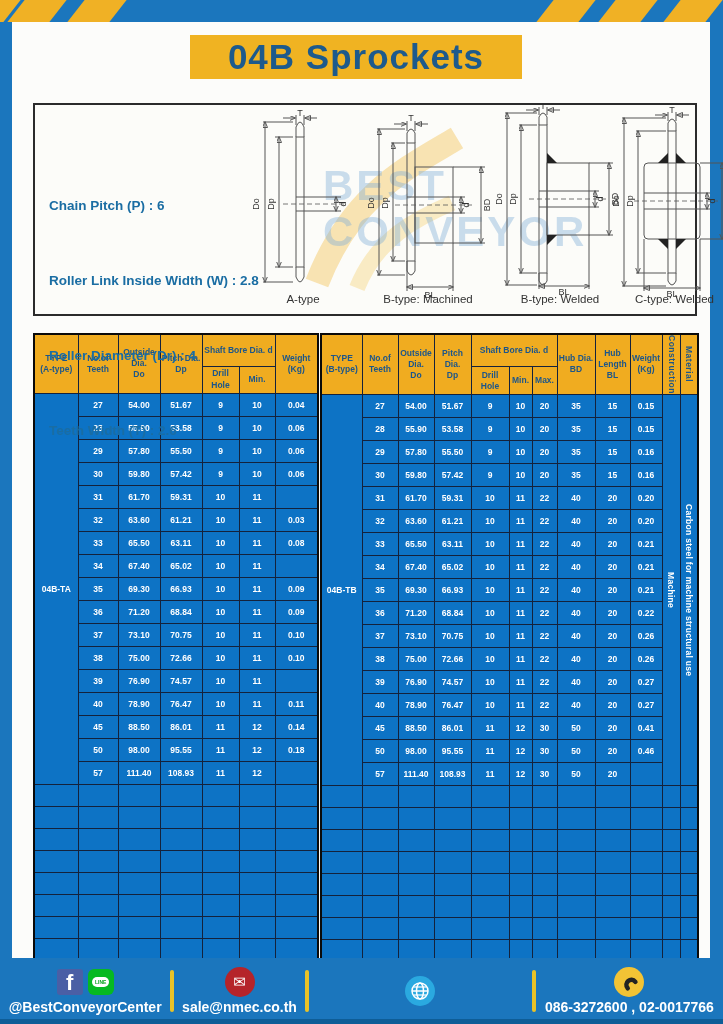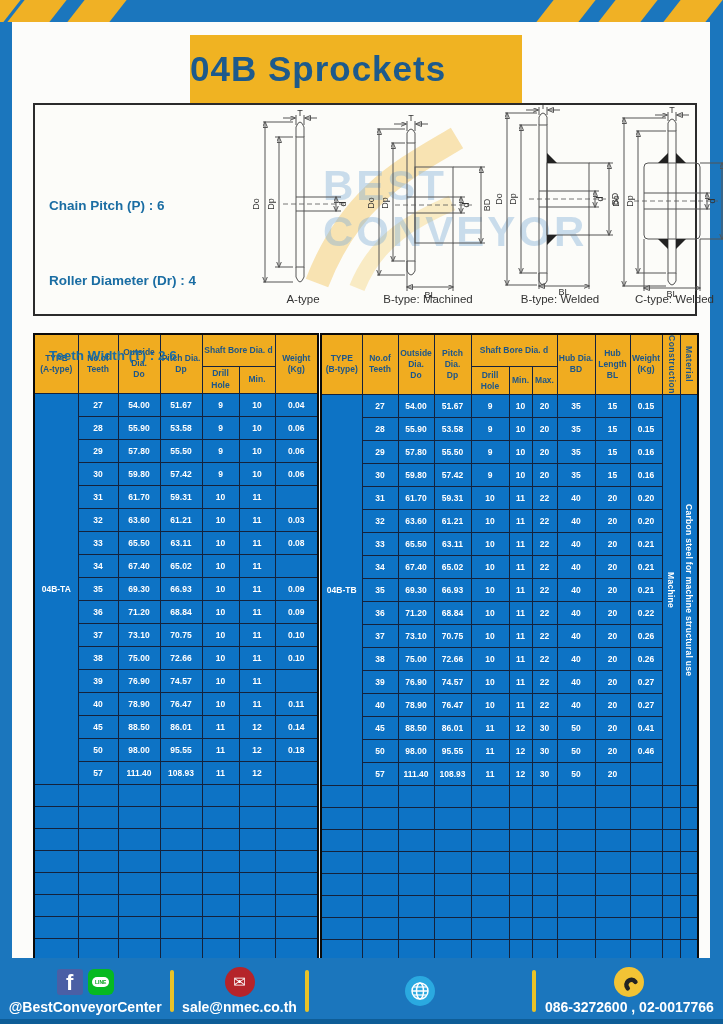--- a/index.html
+++ b/index.html
@@ -7,22 +7,22 @@
     width:723px;height:1024px;position:relative;overflow:hidden;
     background:#1b76bd;
     font-family:"Liberation Sans", sans-serif;
   }
   
   .top-band{position:absolute;top:0;left:0;width:723px;height:22px;overflow:hidden;}
   .stripe{position:absolute;top:0;height:22px;width:42px;background:#f0b125;transform:skewX(-38deg);}
   
   .page{position:absolute;left:12px;top:22px;width:698px;height:936px;background:#fcfcfa;}
   .banner{
-    position:absolute;left:178px;top:13px;width:332px;height:68px;background:#f0b322;
-    display:flex;align-items:center;
+    position:absolute;left:178px;top:13px;width:332px;height:44px;background:#f0b322;
+    display:flex;align-items:center;justify-content:center;
   }
   .banner h1{margin:0;font-size:35px;font-weight:bold;color:#1d5a8c;letter-spacing:1px;}
   
   .diagram-box{
     position:absolute;left:21px;top:81px;width:660px;height:209px;
     border:2px solid #2b2b2b;background:#fcfcf9;
   }
   .watermark{
     position:absolute;left:288px;top:26px;width:320px;z-index:0;
     font-weight:bold;font-size:42px;line-height:46px;letter-spacing:3px;
@@ -104,20 +104,21 @@
       <path d="M20,160 C55,70 110,45 160,15" stroke="#f0b125" stroke-width="24" fill="none"></path>
       <path d="M60,165 C80,115 120,95 155,80" stroke="#f5c95a" stroke-width="16" fill="none"></path>
     </svg>
     <div class="watermark">
       <div>BEST</div>
       <div>CONVEYOR</div>
     </div>
 
     <div class="specs">
       <div>Chain Pitch (P) : 6</div>
+      <div>Roller Link Inside Width (W) : 2.8</div>
       <div>Roller Diameter (Dr) : 4</div>
       <div>Teeth Width (T) : 2.6</div>
     </div>
 
     <svg class="dwg" style="left:208px;top:4px" width="120" height="186" viewBox="0 0 120 186">
       <defs>
           <marker id="arA" markerWidth="7" markerHeight="6" refX="5.5" refY="2.5" orient="auto-start-reverse">
         <path d="M0,0 L6,2.5 L0,5 z" fill="#555" stroke="none"></path>
           </marker>
         </defs>

